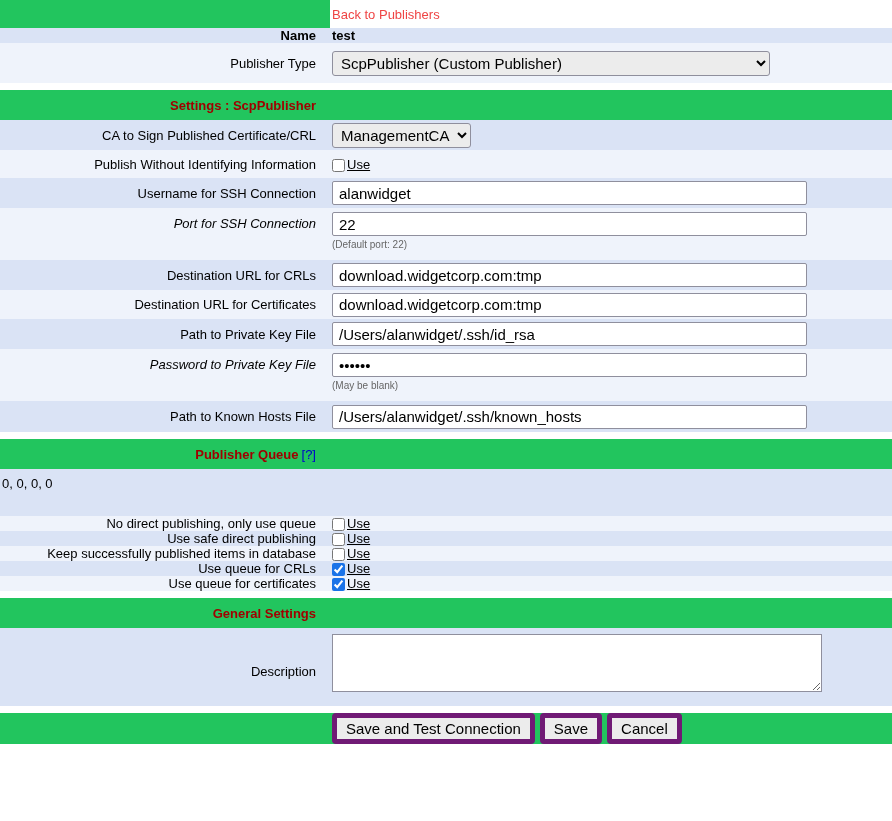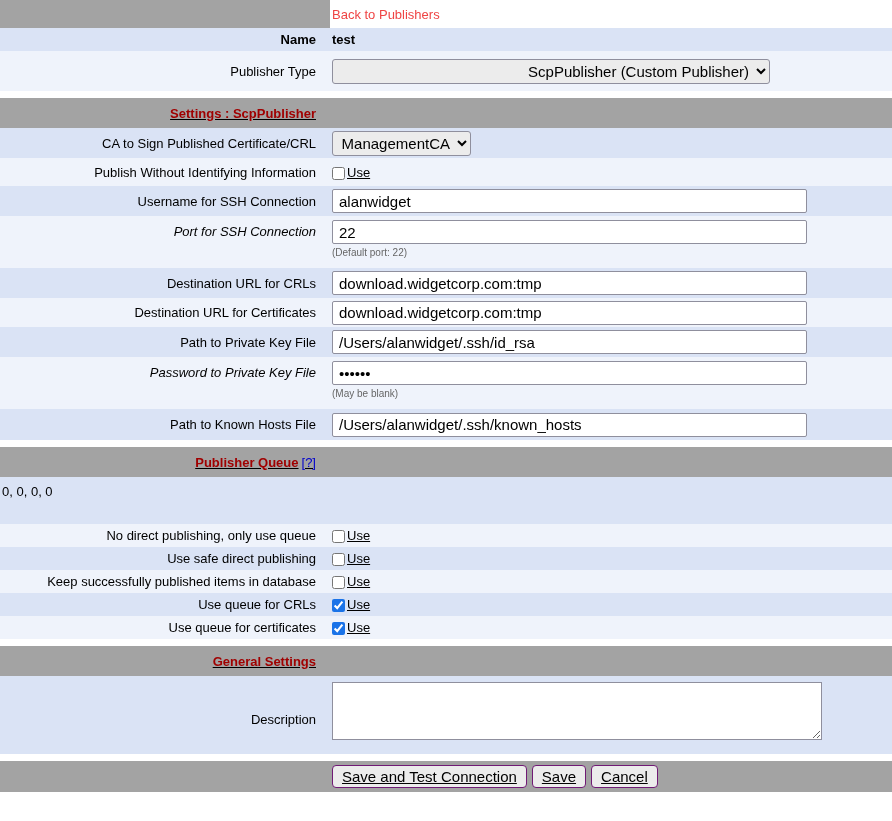--- a/index.html
+++ b/index.html
@@ -16,47 +16,47 @@
   .cell { display: flex; align-items: center; min-height: 100%; }
   .label-cell {
     justify-content: flex-end;
     text-align: right;
     padding: 0 14px 0 8px;
   }
   .field-cell { padding-left: 2px; padding-right: 8px; }
 
   .dark  { background: #dae3f5; }
   .light { background: #eff3fb; }
-  .cream { background: #a3a3a3; text-decoration: underline; }
+  .cream { background: #22c55e; }
   .white { background: #ffffff; }
 
   .gap { height: 7px; background: #ffffff; }
 
-  .h27 { height: 23px; } .h28 { height: 28px; } .h29 { height: 29px; }
+  .h27 { height: 15px; } .h28 { height: 28px; } .h29 { height: 29px; }
   .h30 { height: 30px; } .h31 { height: 31px; } .h40 { height: 40px; }
   .h47 { height: 47px; } .h52 { height: 52px; } .h78 { height: 78px; }
 
   .bold { font-weight: bold; }
   .section-title { font-weight: bold; color: #a00000; }
 
   a.link { color: #ef4444; text-decoration: none; cursor: pointer; }
   a.help { color: #0000cc; text-decoration: none; margin-left: 3px; cursor: pointer; }
 
   .txt {
     width: 475px; height: 24px;
     font-family: inherit; font-size: 15px; color: #000;
     padding: 1px 6px;
     border: 1px solid #8f8f9d; border-radius: 2px;
     background: #fff;
   }
   select {
     font-family: inherit; font-size: 15px;
     height: 25px; padding: 1px 4px;
     border: 1px solid #8f8f9d; border-radius: 3px;
-    background: #ececec; color: #000; text-align: right;
+    background: #ececec; color: #000;
   }
   .sel-wide { width: 438px; }
 
   input[type="checkbox"] {
     width: 13px; height: 13px;
     accent-color: #1a73e8;
     margin-right: 2px;
   }
   label.cb { display: inline-flex; align-items: flex-end; cursor: pointer; text-decoration: underline; }
 
@@ -82,21 +82,21 @@
     font-family: inherit; font-size: 13px;
     border: 1px solid #8f8f9d;
     background: #fff;
     resize: both;
   }
 
   .btn {
     font-family: inherit; font-size: 15px; color: #000;
     padding: 2px 9px;
     background: #ececec;
-    border: 1px solid #701a75; border-radius: 4px;
+    border: 5px solid #701a75; border-radius: 4px;
     cursor: pointer;
   }
   .btn-row { display: flex; gap: 5px; }
 </style>
 </head>
 <body>
 
 <div class="page">
 
   <div class="row h28">

